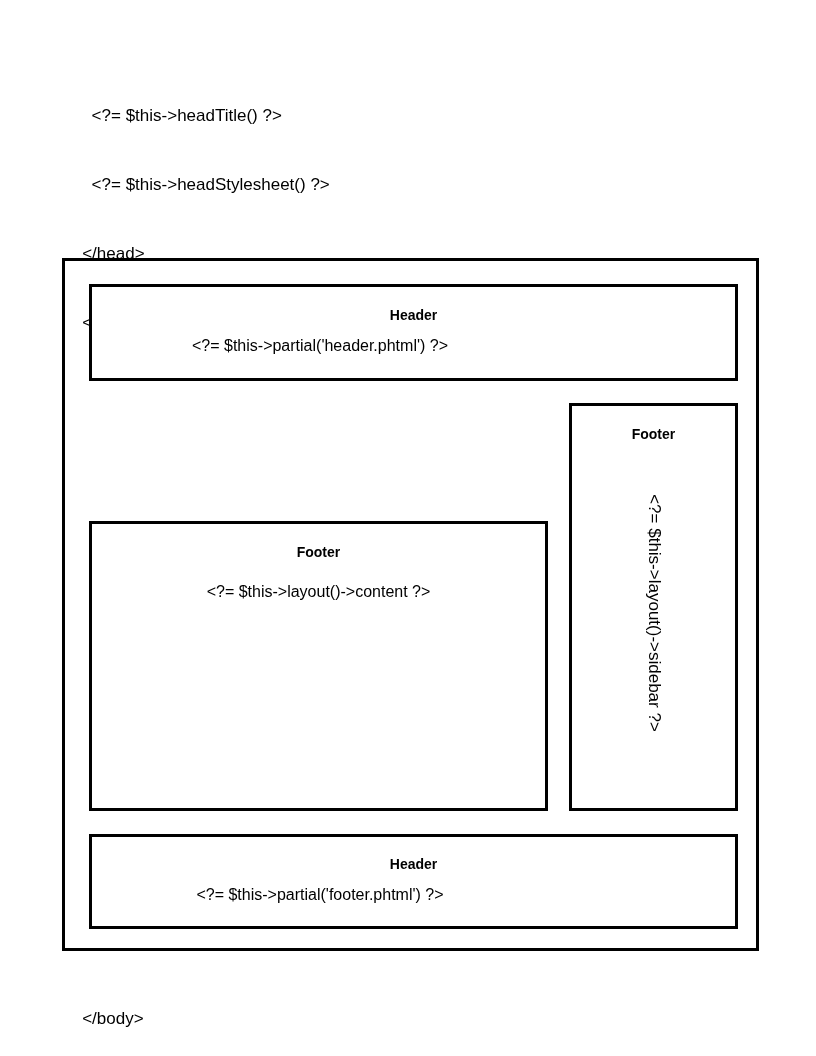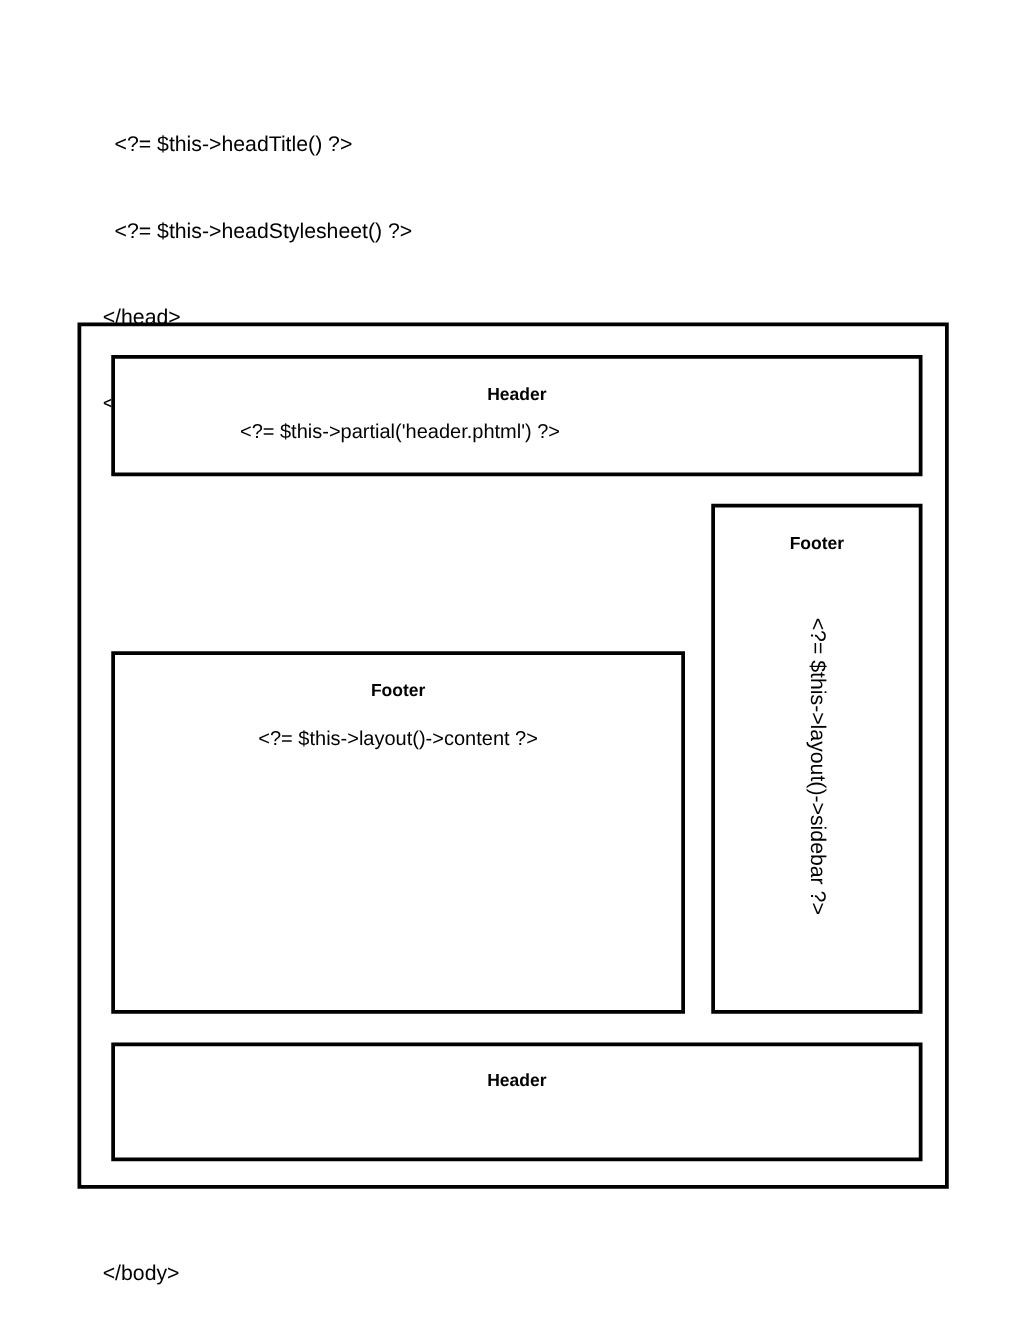--- a/index.html
+++ b/index.html
@@ -168,20 +168,21 @@
 
   <div id="region-sidebar" class="region-box">
     <div class="region-title">Footer</div>
     <div class="sidebar-rot-wrap">
       <div class="sidebar-code">&lt;?= $this-&gt;layout()-&gt;sidebar ?&gt;</div>
     </div>
   </div>
 
   <div id="region-footer" class="region-box">
     <div class="region-title">Header</div>
+    <div class="region-code">&lt;?= $this-&gt;partial('footer.phtml') ?&gt;</div>
   </div>
 
 </div>
 
 <div id="bottom-code">
   <div class="code-line">   &lt;/body&gt;</div>
   
 </div>
 
 </body></html>

